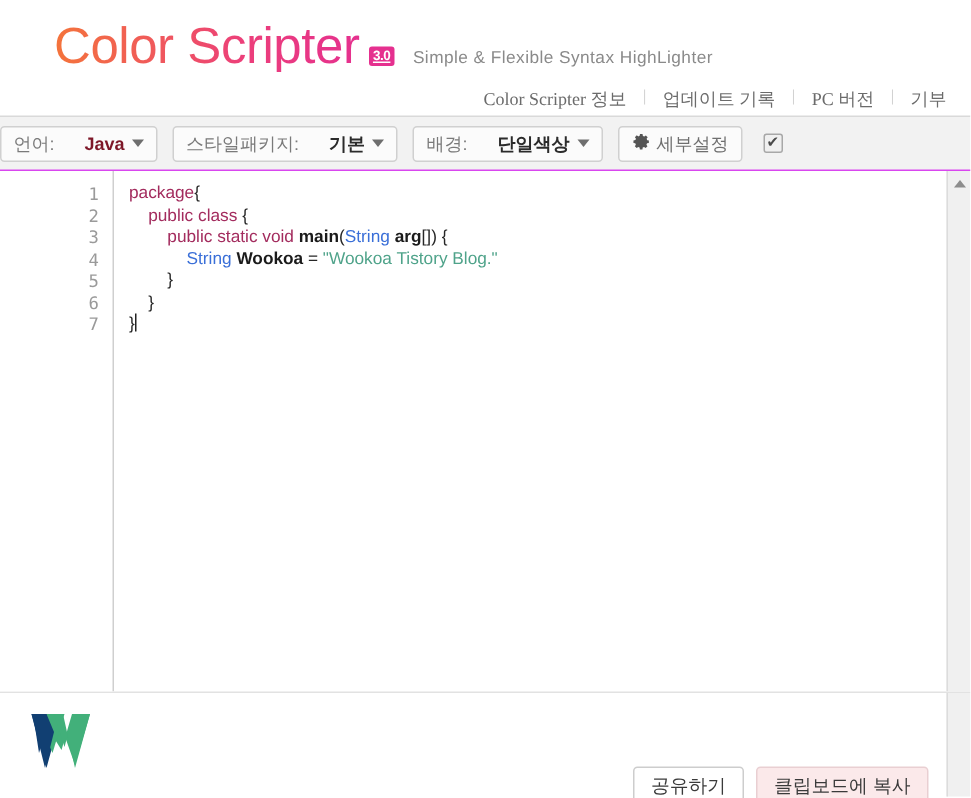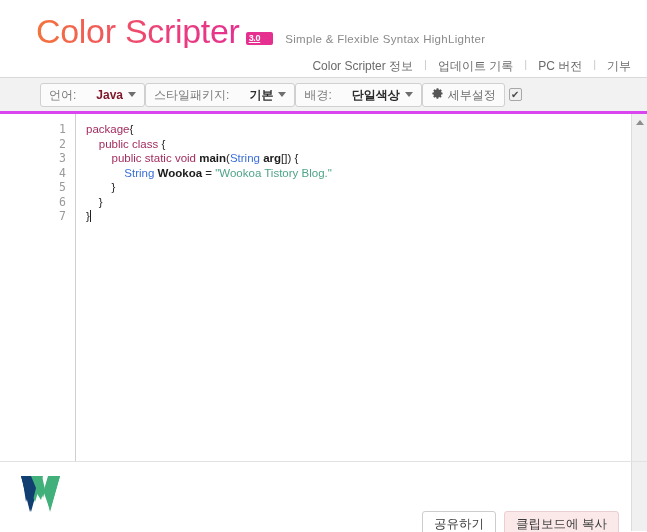--- a/index.html
+++ b/index.html
@@ -38,21 +38,21 @@
     white-space: nowrap;
   }
   .version-badge {
     display: inline-block;
     margin-left: 6px;
     background: #e5308f;
     color: #ffffff;
     font-size: 9px;
     font-weight: bold;
     line-height: 11px;
-    padding: 1px 13px 1px 3px;
+    padding: 1px 3px 1px 3px;
     border-radius: 2px;
     position: relative;
     top: -2px;
     letter-spacing: -0.3px;
     text-decoration: underline;
   }
   .tagline {
     margin-left: 12px;
     font-size: 11.5px;
     color: #8a8a8a;
@@ -60,41 +60,42 @@
     white-space: nowrap;
   }
   .navlinks {
     position: absolute;
     right: 14px; top: 58px;
     font-size: 12px;
     color: #6b6b6b;
     white-space: nowrap;
     display: flex;
     align-items: flex-start;
+    font-family: Liberation Serif, serif;
   }
   .navlinks a {
     color: #6b6b6b;
     text-decoration: none;
     padding: 0 2px;
   }
   .nav-sep {
     color: #c9c9c9;
     padding: 0 9px;
     font-size: 11px;
   }
 
   
   .toolbar {
     position: relative;
     height: 36px;
     background: #f2f2f2;
-    border-bottom: 3px solid #d946ef;
-    display: flex;
-    align-items: center;
-    padding-left: 40px;
+    border-bottom: 1px solid #d946ef;
+    display: flex;
+    align-items: center;
+    gap: 10px;
   }
   .tb-btn {
     display: inline-flex;
     align-items: center;
     height: 24px;
     padding: 0 8px;
     background: #fbfbfb;
     border: 1px solid #d0d0d0;
     border-radius: 3px;
     font-size: 12px;

